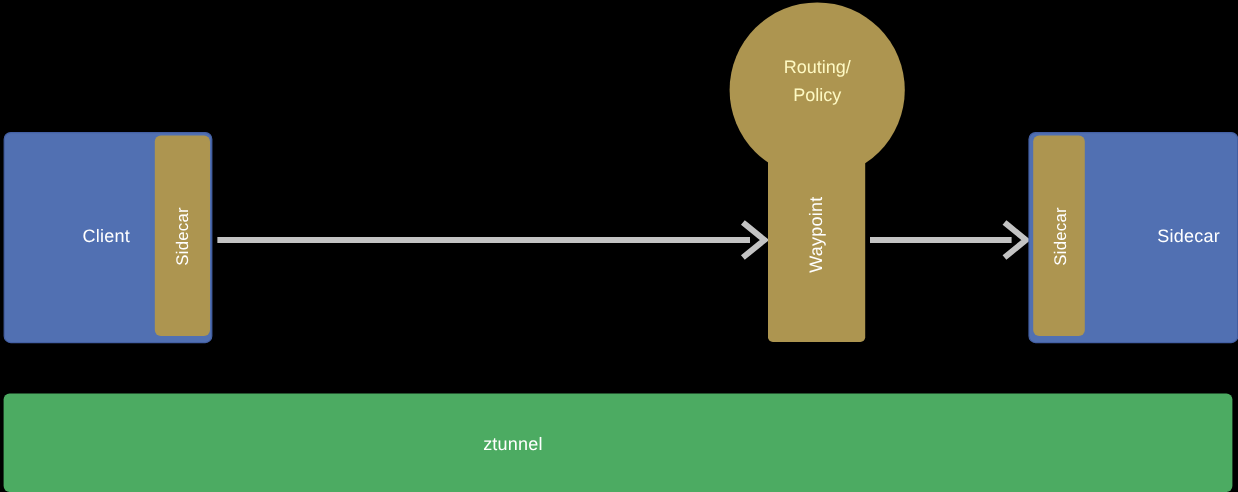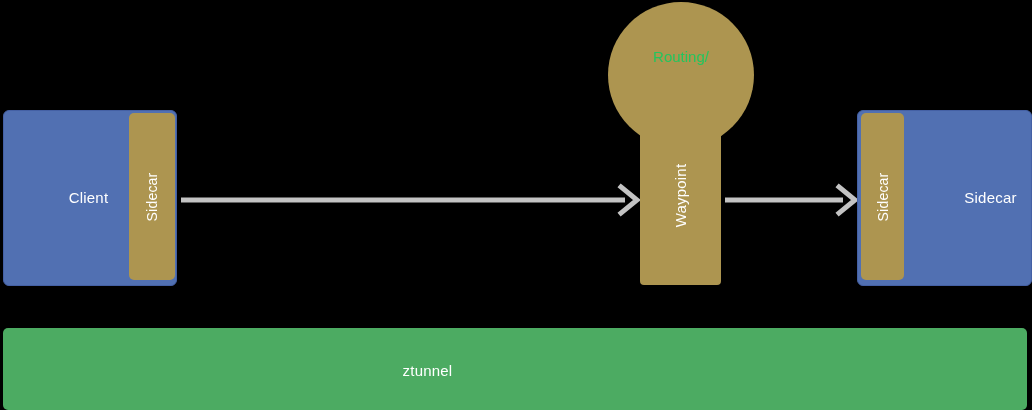--- a/index.html
+++ b/index.html
@@ -98,21 +98,21 @@
     height: 215px;
     background: #AD9550;
     border-radius: 0 0 4px 4px;
   }
   #waypoint-policy-label {
     position: absolute;
     left: 608px;
     top: 45px;
     width: 146px;
     text-align: center;
-    color: #22c55e;
+    color: #fef9c3;
     font-size: 15px;
     line-height: 1.55;
   }
   #waypoint-label {
     position: absolute;
     left: 640px;
     top: 135px;
     width: 81px;
     height: 120px;
     display: flex;
@@ -191,20 +191,21 @@
 
   <svg class="arrow" id="arrow-client-to-waypoint" viewBox="0 0 459 34" preserveAspectRatio="none">
     <line x1="0" y1="17" x2="444" y2="17" stroke="#C3C3C3" stroke-width="5"></line>
     <polyline points="440,4 456,17 440,30" fill="none" stroke="#C3C3C3" stroke-width="5" stroke-linecap="square" stroke-linejoin="miter"></polyline>
   </svg>
 
   <div id="waypoint-circle"></div>
   <div id="waypoint-rect"></div>
   <div id="waypoint-policy-label">
     <div>Routing/</div>
+    <div>Policy</div>
   </div>
   <div id="waypoint-label">
     <span>Waypoint</span>
   </div>
 
   <svg class="arrow" id="arrow-waypoint-to-server" viewBox="0 0 133 34" preserveAspectRatio="none">
     <line x1="0" y1="17" x2="118" y2="17" stroke="#C3C3C3" stroke-width="5"></line>
     <polyline points="114,4 130,17 114,30" fill="none" stroke="#C3C3C3" stroke-width="5" stroke-linecap="square" stroke-linejoin="miter"></polyline>
   </svg>
 

